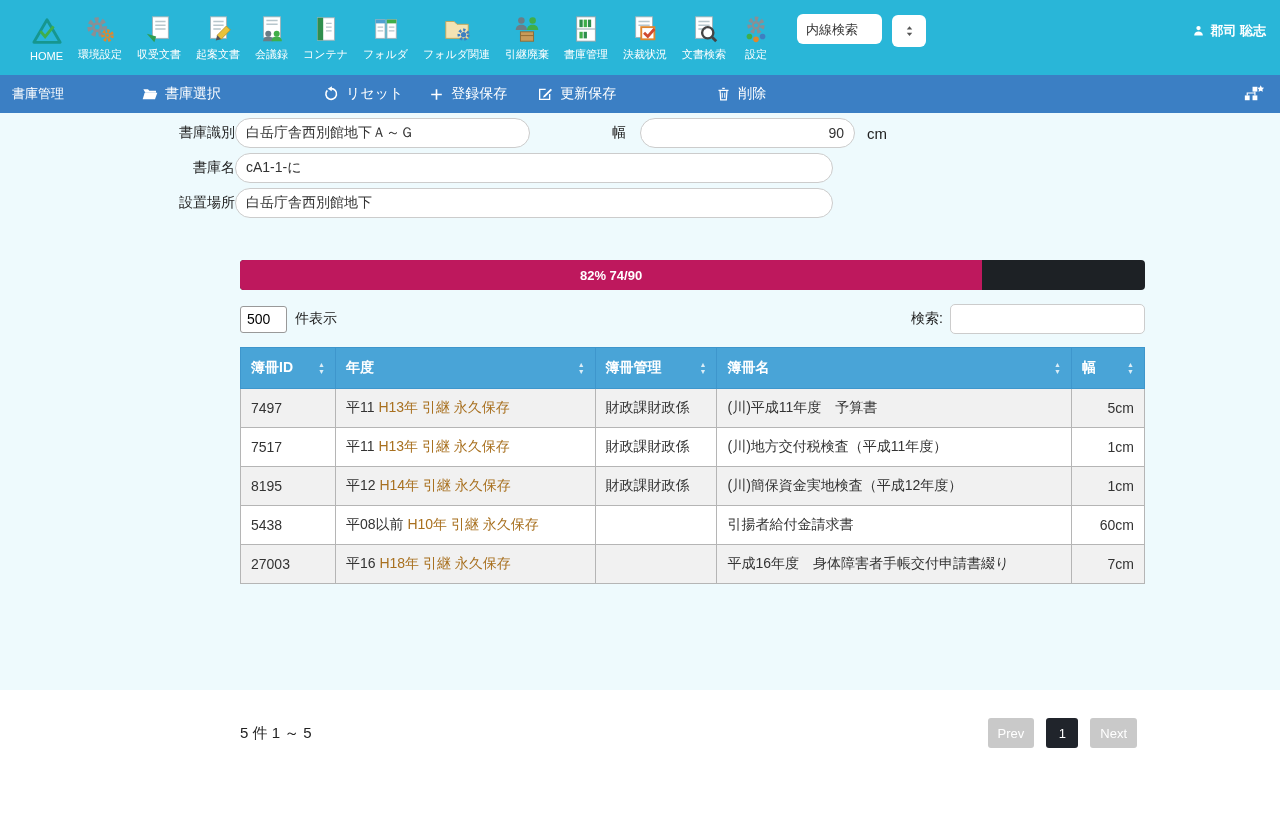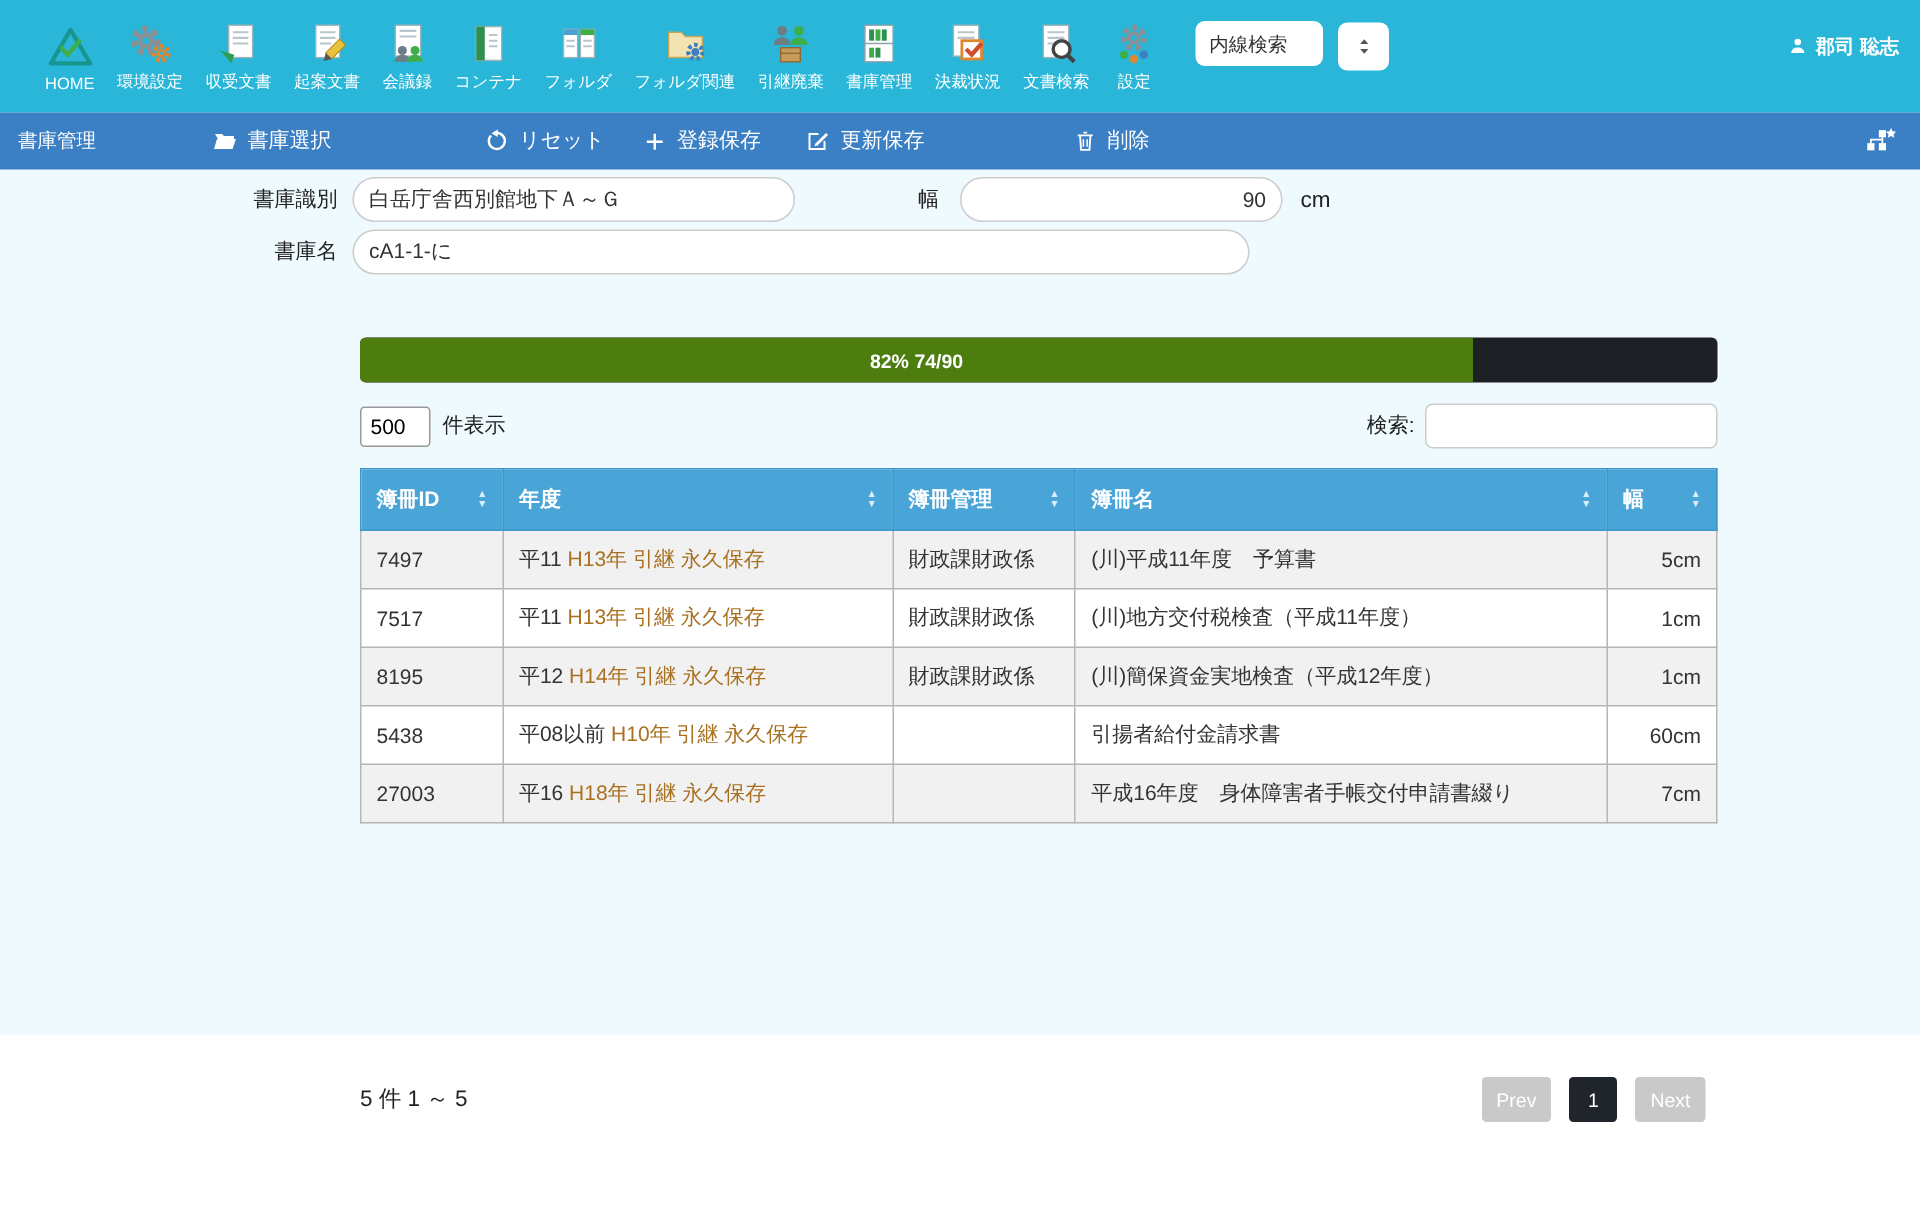--- a/index.html
+++ b/index.html
@@ -22,30 +22,30 @@
   .topbar-user { margin-left:auto; display:flex; align-items:center; gap:5px; color:#fff; font-size:13px; font-weight:bold; cursor:pointer; padding-bottom:14px; }
   
   .toolbar { height:38px; background:#3b7fc4; display:flex; align-items:center; color:#fff; padding:0 12px; position:relative; }
   .toolbar-title { font-size:13px; }
   .tb-btn { display:flex; gap:7px; align-items:center; background:none; border:none; color:#fff; font-size:14px; cursor:pointer; white-space:nowrap;font-family:Liberation Serif, serif; }
   .tb-btn svg { display:block; }
   .tb-right-icon { position:absolute; right:14px; top:6px; cursor:pointer; }
   
   .content { background:#eefafd; height:577px; padding-top:5px; }
   .form-row { display:flex; align-items:center; margin-bottom:5px; }
-  .form-label { width:235px; text-align:right; padding-right:10px; font-size:14px; color:#222; }
+  .form-label { width:235px; text-align:right; font-size:14px; color:#222; }
   .txt { height:30px; border:1px solid #ccc; border-radius:15px; padding:0 10px; font-size:14px; color:#333; background:#fff; }
   .in-ident { width:295px; }
   .in-wide { width:598px; }
   .w-label { width:110px; text-align:right; padding-right:14px; font-size:14px; }
   .in-width { width:215px; text-align:right; }
   .unit { margin-left:12px; font-size:15px; }
   
   .progress { margin:42px 0 0 240px; width:905px; height:30px; background:#1d2125; border-radius:4px; overflow:hidden; display:flex; }
-  .progress-fill { background:#4d7c0f; height:100%; display:flex; align-items:center; justify-content:center; color:#fff; font-size:13px; font-weight:bold; }
+  .progress-fill { background:#be185d; height:100%; display:flex; align-items:center; justify-content:center; color:#fff; font-size:13px; font-weight:bold; }
   
   .list-controls { margin:14px 0 0 240px; width:905px; display:flex; align-items:center; }
   .per-page { width:47px; height:27px; border:1px solid #999; border-radius:3px; font-size:14px; padding:0 6px; background:#fff; }
   .pp-label { margin-left:8px; font-size:14px; }
   .lc-search { margin-left:auto; display:flex; align-items:center; gap:7px; }
   .lc-search label { font-size:14px; }
   .lc-input { width:195px; height:30px; border:1px solid #ccc; border-radius:5px; background:#fff; padding:0 8px; font-size:14px; }
   
   table { margin:13px 0 0 240px; width:905px; border-collapse:collapse; font-size:14px; background:#fff; }
   th { background:#49a4d7; color:#fff; font-weight:bold; padding:11px 10px; border:1px solid #3e96cc; text-align:left; cursor:pointer; }
@@ -317,20 +317,24 @@
     <label class="w-label">幅</label>
     <input class="txt in-width" type="text" value="90" style="">
     <span class="unit">cm</span>
   </div>
 
   <div class="form-row">
     <label class="form-label">書庫名</label>
     <input class="txt in-wide" type="text" value="cA1-1-に" style="">
   </div>
 
+  <div class="form-row">
+    <label class="form-label">設置場所</label>
+    <input class="txt in-wide" type="text" value="白岳庁舎西別館地下" style="">
+  </div>
 
   <div class="progress">
     <div class="progress-fill" style="width: 82%;">
       <span>82% 74/90</span>
     </div>
   </div>
 
   <div class="list-controls">
     <input class="per-page" type="text" value="500" style="">
     <span class="pp-label">件表示</span>

